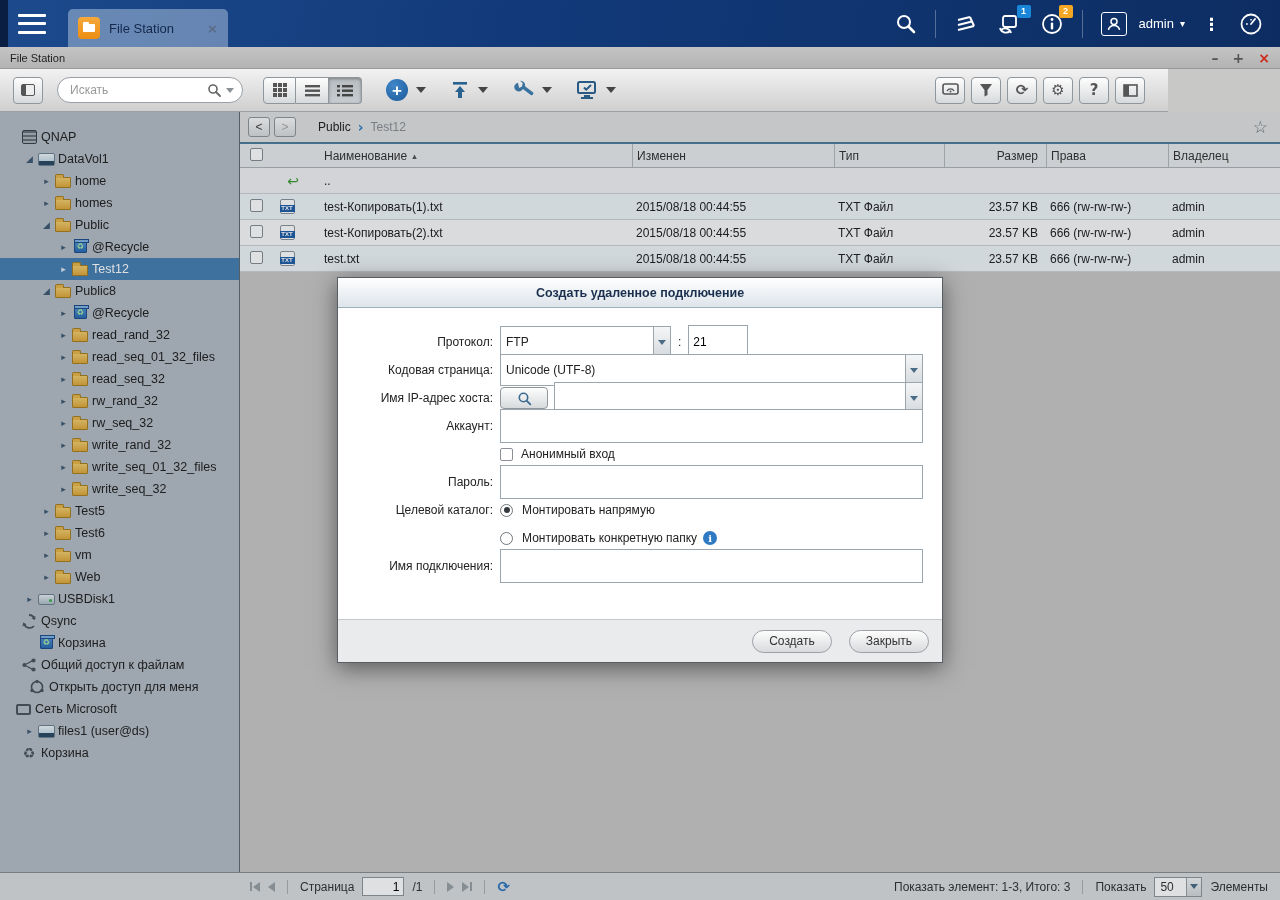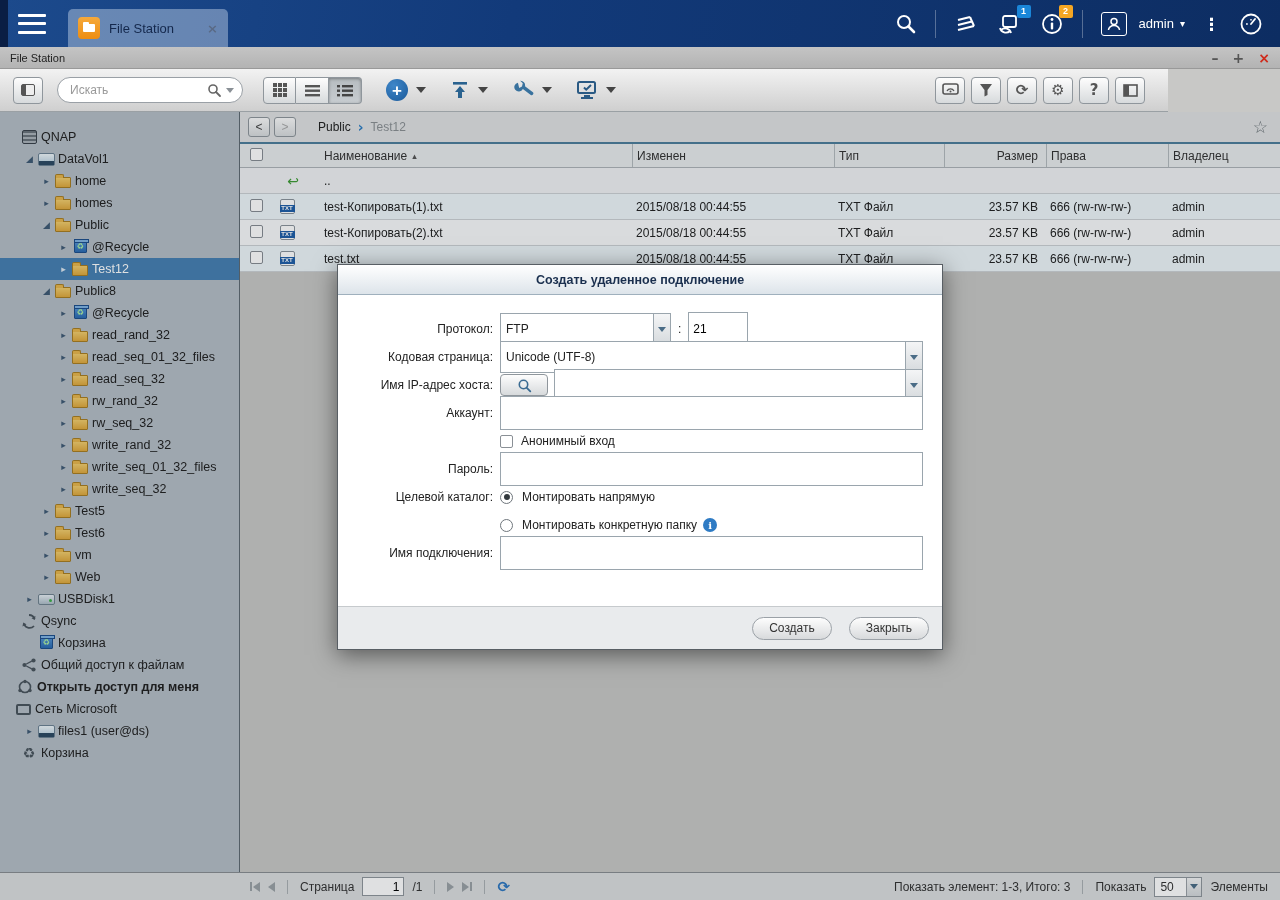--- a/index.html
+++ b/index.html
@@ -135,21 +135,21 @@
   .sb-sep { width:1px; height:14px; background:#aab0b4; margin:0 4px; }
   .page-input { width:42px; height:19px; border:1px solid #8f969c; background:#fff; text-align:right; padding-right:4px; font-size:12px; }
   .sb-refresh { color:#2f78c2; font-size:15px; font-weight:bold; cursor:pointer; }
   .sb-right { margin-left:auto; display:flex; align-items:center; gap:8px; padding-right:12px; }
   .mini-select { width:48px; height:20px; border:1px solid #8f969c; background:#fff; display:flex; align-items:center; cursor:pointer; }
   .mini-select .val { flex:1; padding-left:5px; }
   .mini-select .sel-btn { width:15px; height:100%; background:linear-gradient(#f2f3f4,#d4d8db); border-left:1px solid #9aa0a6; display:flex; align-items:center; justify-content:center; }
 
   
   .dim { position:absolute; left:0; top:112px; width:1280px; height:788px; background:rgba(10,15,20,0.13); z-index:5; }
-  .dialog { position:absolute; left:337px; top:264px; width:606px; height:386px; background:#fff; border:1px solid #585e64;
+  .dialog { position:absolute; left:337px; top:277px; width:606px; height:386px; background:#fff; border:1px solid #585e64;
     box-shadow:0 5px 22px rgba(0,0,0,0.5); z-index:10; display:flex; flex-direction:column; }
   .dlg-head { height:30px; background:linear-gradient(#ffffff,#dde4ea); border-bottom:1px solid #9fb0bd;
     display:flex; align-items:center; justify-content:center; font-weight:bold; font-size:12.5px; color:#1a2f4e; }
   .dlg-body { flex:1; padding-top:20px; }
   .frow { height:28px; display:flex; align-items:center; }
   .flabel { width:155px; text-align:right; margin-right:7px; flex:none; color:#222; }
   .tinput { height:20px; border:1px solid #9aa5ad; background:#fff; font-size:12px; padding:16px 4px; }
   .combo { height:32px; border:1px solid #9aa5ad; background:#fff; display:flex; align-items:center; cursor:pointer; }
   .combo .val { flex:1; padding-left:5px; white-space:nowrap; }
   .combo .sel-btn { width:17px; height:100%; background:linear-gradient(#f4f5f6,#d6dadd); border-left:1px solid #9aa5ad;
@@ -532,21 +532,21 @@
             <g fill="#4a555e">
               <circle cx="12.5" cy="3.5" r="2.1"></circle>
               <circle cx="3.5" cy="8" r="2.1"></circle>
               <circle cx="12.5" cy="12.5" r="2.1"></circle>
             </g>
             <path d="M5.3 7 L10.8 4.2 M5.3 9 L10.8 11.8" stroke="#4a555e" stroke-width="1.3" fill="none"></path>
           </svg>
         </span>
         <span class="tree-label">Общий доступ к файлам</span>
       </div>
-      <div class="tree-item" style="padding-left: 2px; font-weight: bold;">
+      <div class="tree-item" style="padding-left: 14px;">
         <span class="tree-caret glyph"></span>
         <span class="tree-ic">
           <svg class="svgic" viewBox="0 0 16 16">
             <circle cx="8" cy="8" r="5.5" fill="none" stroke="#4a555e" stroke-width="1.6"></circle>
             <circle cx="8" cy="2.5" r="1.7" fill="#4a555e"></circle>
             <circle cx="3" cy="11.5" r="1.7" fill="#4a555e"></circle>
             <circle cx="13" cy="11.5" r="1.7" fill="#4a555e"></circle>
           </svg>
         </span>
         <span class="tree-label">Открыть доступ для меня</span>

